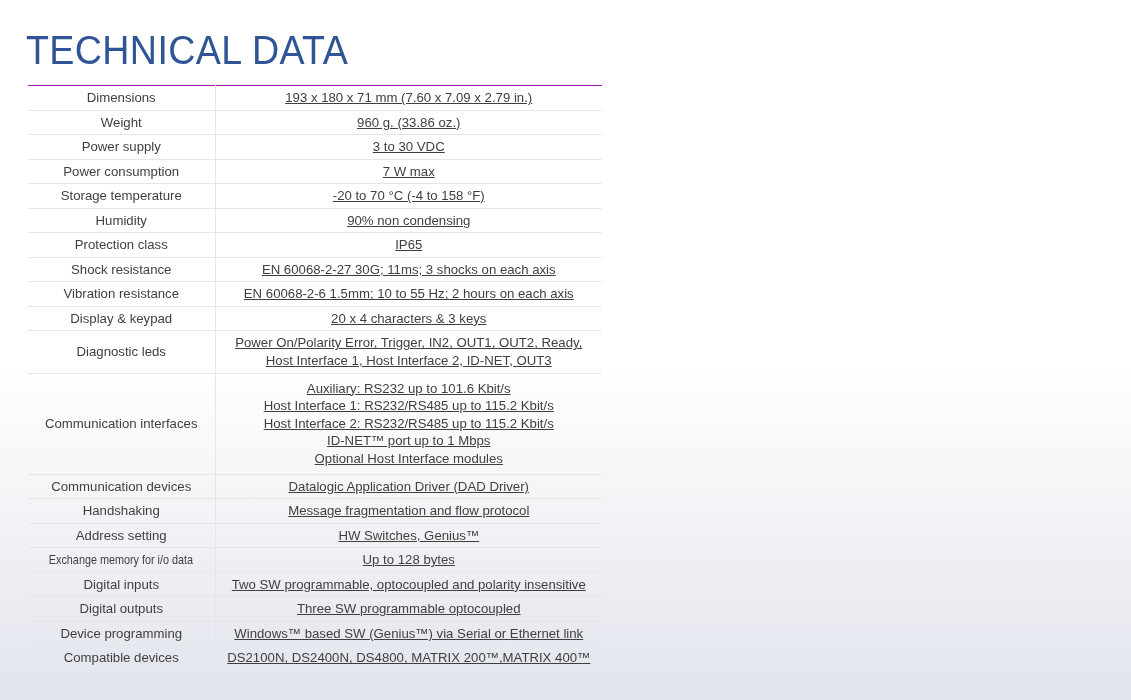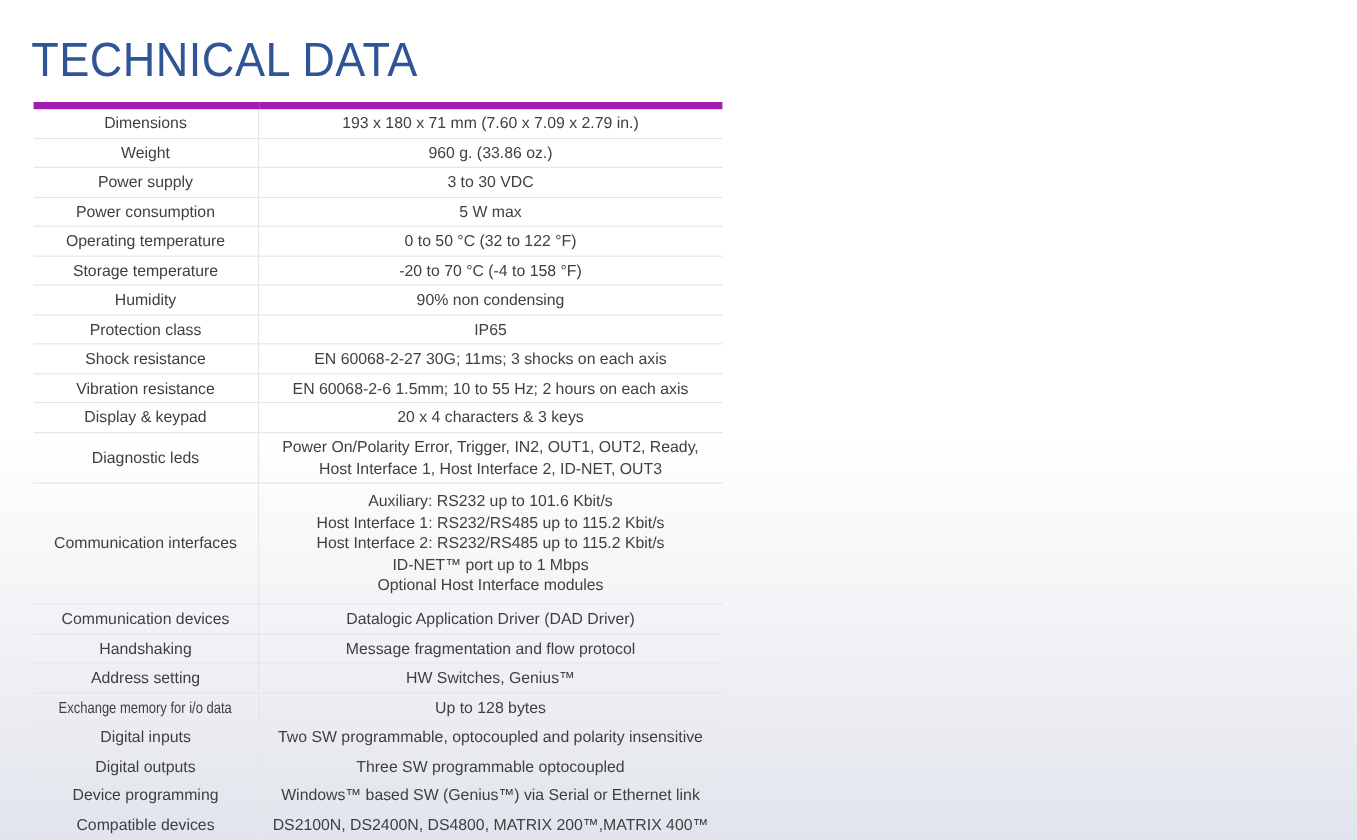--- a/index.html
+++ b/index.html
@@ -63,34 +63,34 @@
     top: 85px;
     width: 574px;
   }
   .tech-wrap table { width: 574px; }
   .tech-wrap col.c1 { width: 187px; }
   .tech-wrap col.c2 { width: 387px; }
 
   .tech-wrap td.label {
     border-right: 1px solid #e6e6e8;
   }
-  .tech-wrap tr:first-child td { border-top: 6px solid #a21caf; }
+  .tech-wrap tr:first-child td { border-top: 1px solid #a21caf; }
   .tech-wrap tr:last-child  td { border-bottom: 1px solid #e6e6e8; }
 
   .row-h1 td { height: 22px; }
   .row-h2 td { height: 38px; }
   .row-h5 td { height: 101px; }
 
   .condensed {
     display: inline-block;
     transform: scaleX(0.82);
     transform-origin: center;
     white-space: nowrap;
   }
-  .multi  { white-space: pre-line; }
+  .multi  { white-space: pre-line; text-decoration: underline; }
 </style>
 </head>
 <body>
 
 <div class="page">
 
   <div class="col-left">
 
     <div class="section-title title-left">TECHNICAL DATA</div>
 
@@ -108,25 +108,21 @@
             <tr class="row-h1">
               <td class="label">Weight</td>
               <td class="value multi">960 g. (33.86 oz.)</td>
             </tr>
             <tr class="row-h1">
               <td class="label">Power supply</td>
               <td class="value multi">3 to 30 VDC</td>
             </tr>
             <tr class="row-h1">
               <td class="label">Power consumption</td>
-              <td class="value multi">5 W max</td>
-            </tr>
-            <tr class="row-h1">
-              <td class="label">Operating temperature</td>
-              <td class="value multi">0 to 50 °C (32 to 122 °F)</td>
+              <td class="value multi">7 W max</td>
             </tr>
             <tr class="row-h1">
               <td class="label">Storage temperature</td>
               <td class="value multi">-20 to 70 °C (-4 to 158 °F)</td>
             </tr>
             <tr class="row-h1">
               <td class="label">Humidity</td>
               <td class="value multi">90% non condensing</td>
             </tr>
             <tr class="row-h1">

